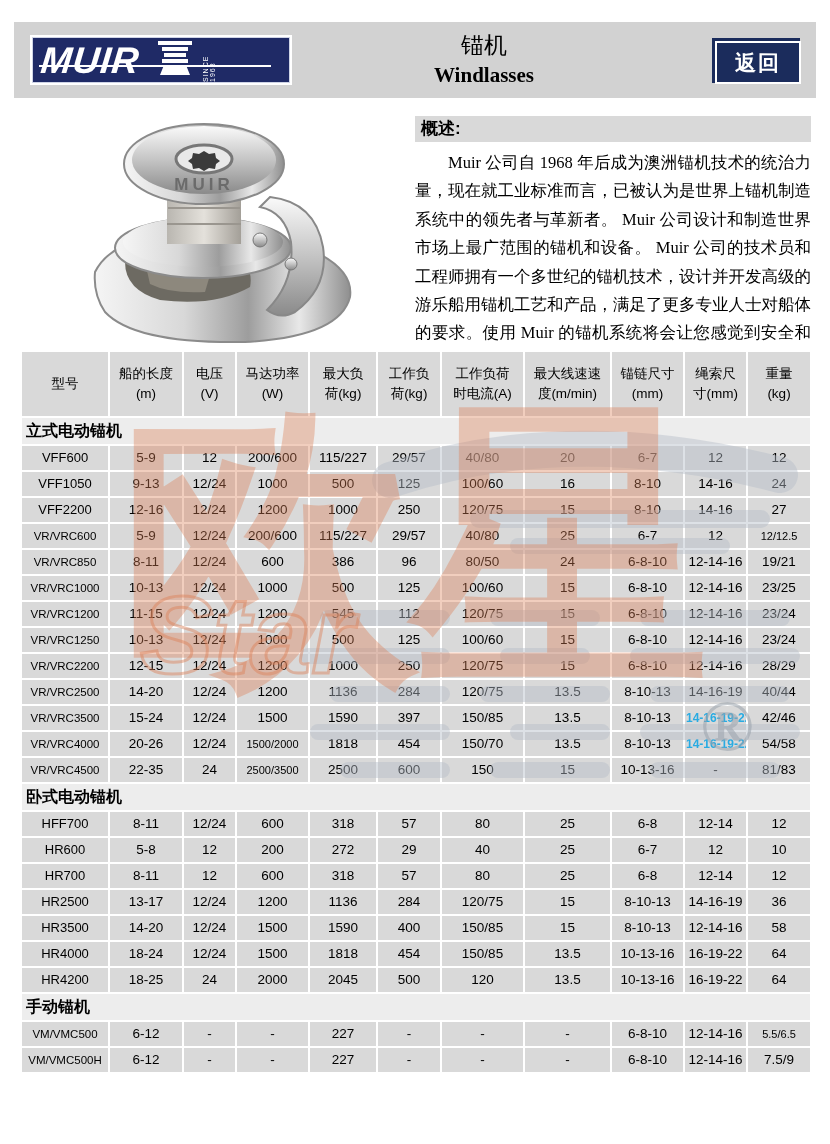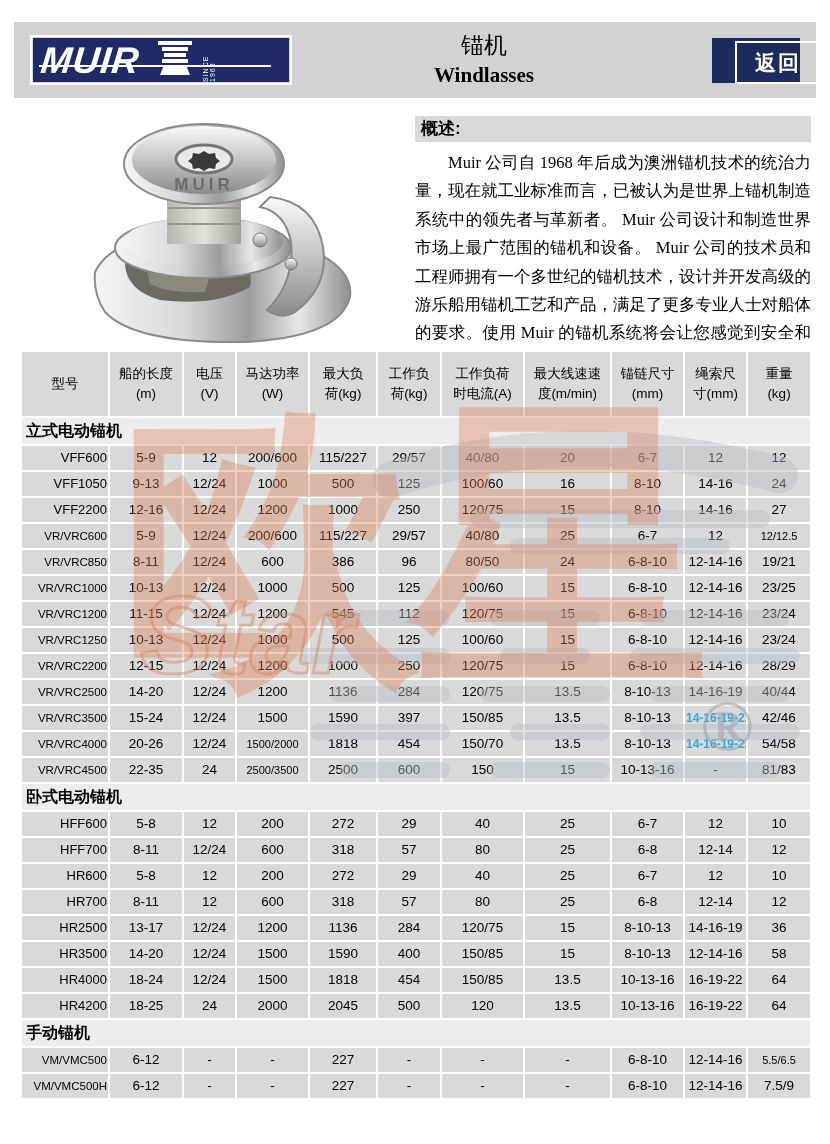--- a/index.html
+++ b/index.html
@@ -17,42 +17,42 @@
   .logo-rule{position:absolute;left:6px;top:27px;width:232px;height:2px;background:#ffffff;}
   .capstan-icon{margin-left:14px;flex:0 0 auto;}
   .since{color:#fff;font-size:7px;letter-spacing:1px;writing-mode:vertical-rl;transform:rotate(180deg);
         margin-left:6px;line-height:1;}
   .title-block{position:absolute;left:220px;top:8px;width:500px;text-align:center;}
   .title-cn{font-size:23px;font-weight:normal;color:#000000;line-height:30px;}
   .title-en{font-size:21px;font-weight:bold;color:#000;line-height:30px;font-family:"Liberation Serif",serif;}
   .back-btn{position:absolute;right:16px;top:16px;width:88px;height:45px;background:#1b2c5c;border:0;
         cursor:pointer;padding:3px;box-sizing:border-box;}
   .back-inner{display:flex;align-items:center;justify-content:center;width:100%;height:100%;
-        border:2px solid #ffffff;color:#ffffff;font-size:21px;font-weight:bold;letter-spacing:2px;margin-left:20px;}
+        border:2px solid #ffffff;color:#ffffff;font-size:21px;font-weight:bold;letter-spacing:2px;}
 
   
   .product{position:absolute;left:55px;top:112px;width:330px;height:235px;}
 
   
   .overview{position:absolute;left:415px;top:116px;width:396px;}
   .overview-heading{background:#d9d9d9;font-size:17px;font-weight:bold;color:#000;
         padding:2px 6px;height:22px;line-height:22px;}
   .overview-body{margin-top:7px;font-size:16.5px;line-height:1.72;text-align:justify;text-indent:2em;
         color:#000;font-family:"Liberation Serif",serif;}
 
   
   .spec-table{position:absolute;left:20px;top:350px;width:790px;table-layout:fixed;
         border-collapse:separate;border-spacing:2px;background:#ffffff;}
   .spec-table th{background:#d9d9d9;font-size:13.5px;font-weight:normal;color:#000;
         padding:2px 1px;height:60px;line-height:1.5;white-space:pre-line;vertical-align:middle;text-align:center;}
   .spec-table td{background:#d9d9d9;font-size:13.5px;color:#000;height:24px;line-height:24px;
         padding:0 1px;text-align:center;overflow:hidden;white-space:nowrap;}
   .spec-table tr.section-row td{background:#ededed;font-size:16px;font-weight:bold;text-align:left;
         padding:0 4px;height:26px;line-height:26px;}
-  .spec-table td.model{font-size:13px;text-align:right;}
+  .spec-table td.model{font-size:13px;}
   .spec-table td.model.longname{font-size:11.5px;}
   .spec-table td.sm{font-size:11px;}
   .spec-table td.cyan{color:#29abe2;font-size:12px;font-weight:bold;text-align:center;}
 
   
   .watermark{position:absolute;inset:0;pointer-events:none;}
   .wm-cn{position:absolute;left:120px;top:400px;font-size:300px;font-weight:bold;color:#dd8057;
         opacity:0.38;line-height:1;letter-spacing:-10px;font-family:"Liberation Serif",serif;}
   .wm-star{position:absolute;left:140px;top:580px;font-size:110px;font-weight:bold;font-style:italic;
         color:transparent;-webkit-text-stroke:3px #dd8057;opacity:0.45;line-height:1;}
@@ -351,33 +351,20 @@
           <td>2500</td>
           <td>600</td>
           <td>150</td>
           <td>15</td>
           <td>10-13-16</td>
           <td>-</td>
           <td>81/83</td>
         </tr>
         <tr class="section-row">
           <td colspan="11">卧式电动锚机</td>
-        </tr>
-        <tr>
-          <td class="model">HFF600</td>
-          <td>5-8</td>
-          <td>12</td>
-          <td>200</td>
-          <td>272</td>
-          <td>29</td>
-          <td>40</td>
-          <td>25</td>
-          <td>6-7</td>
-          <td>12</td>
-          <td>10</td>
         </tr>
         <tr>
           <td class="model">HFF700</td>
           <td>8-11</td>
           <td>12/24</td>
           <td>600</td>
           <td>318</td>
           <td>57</td>
           <td>80</td>
           <td>25</td>

